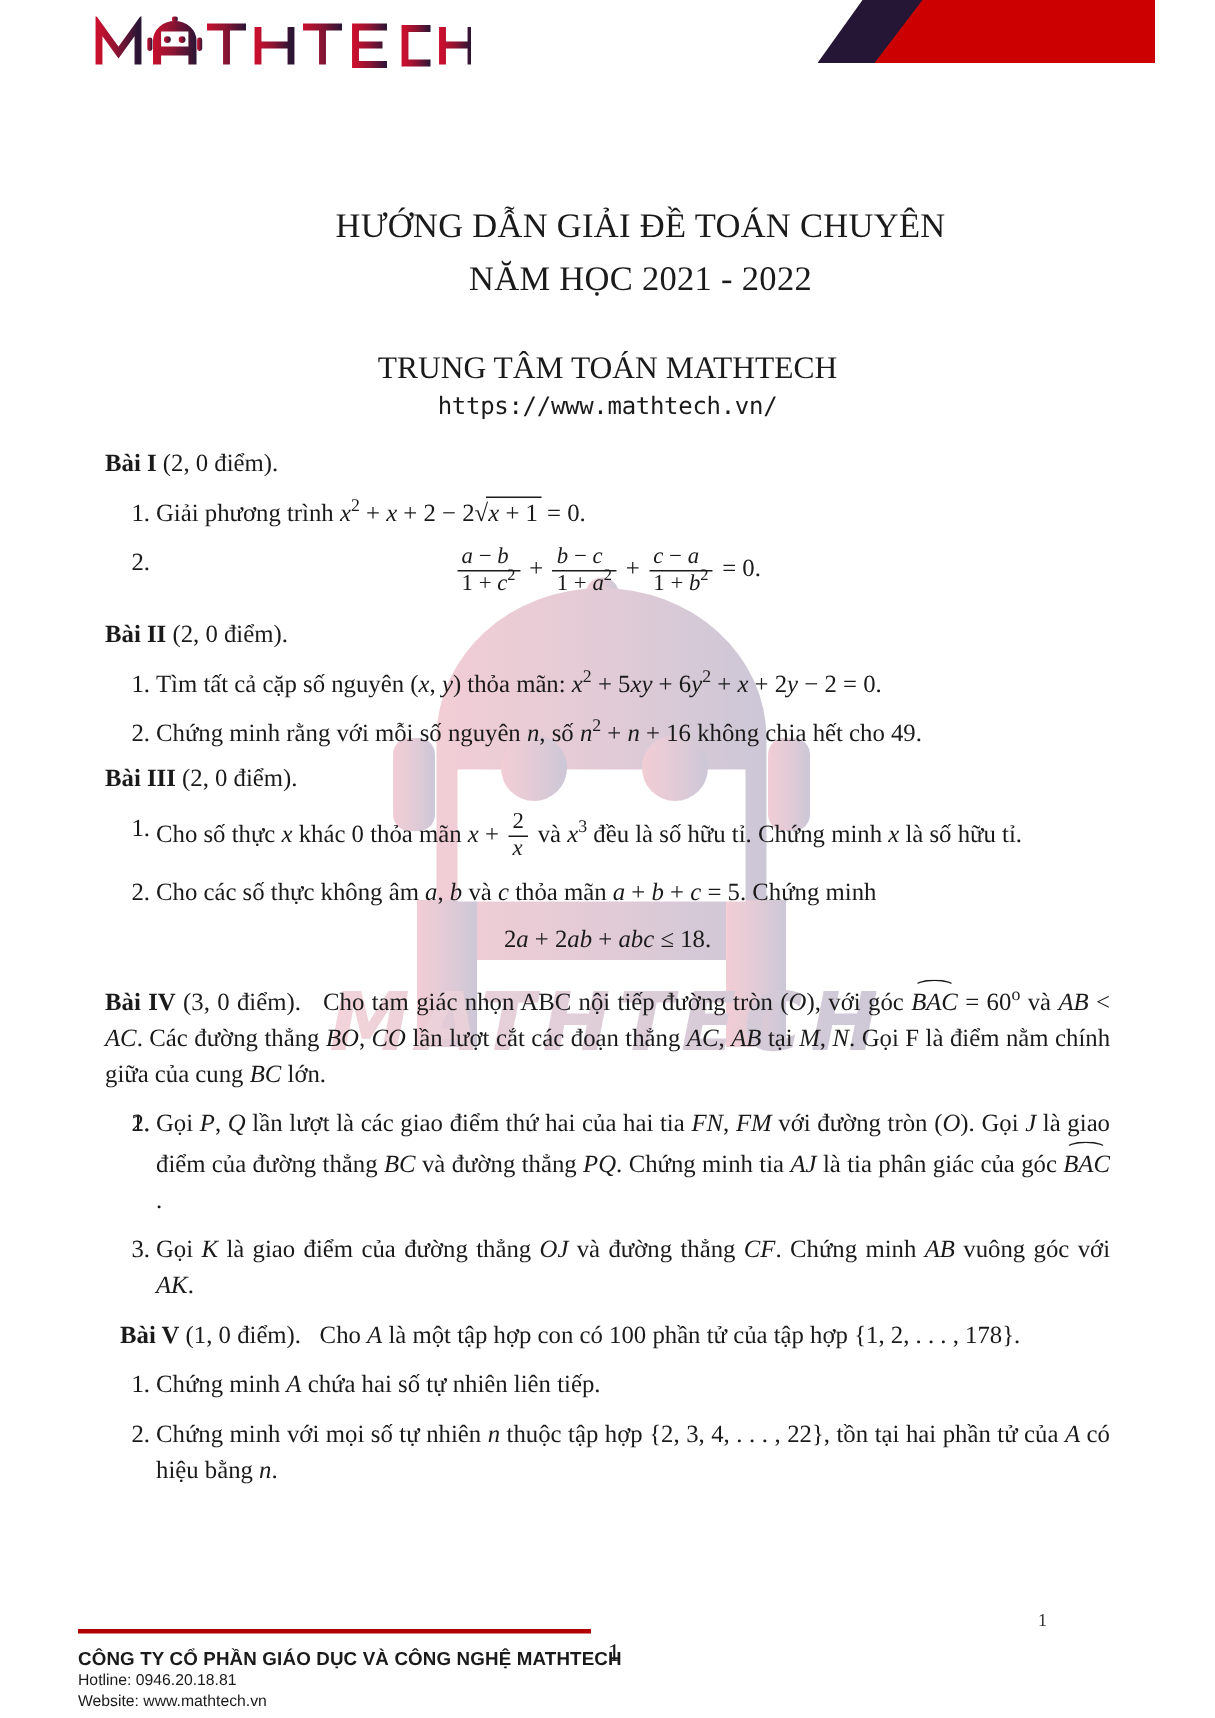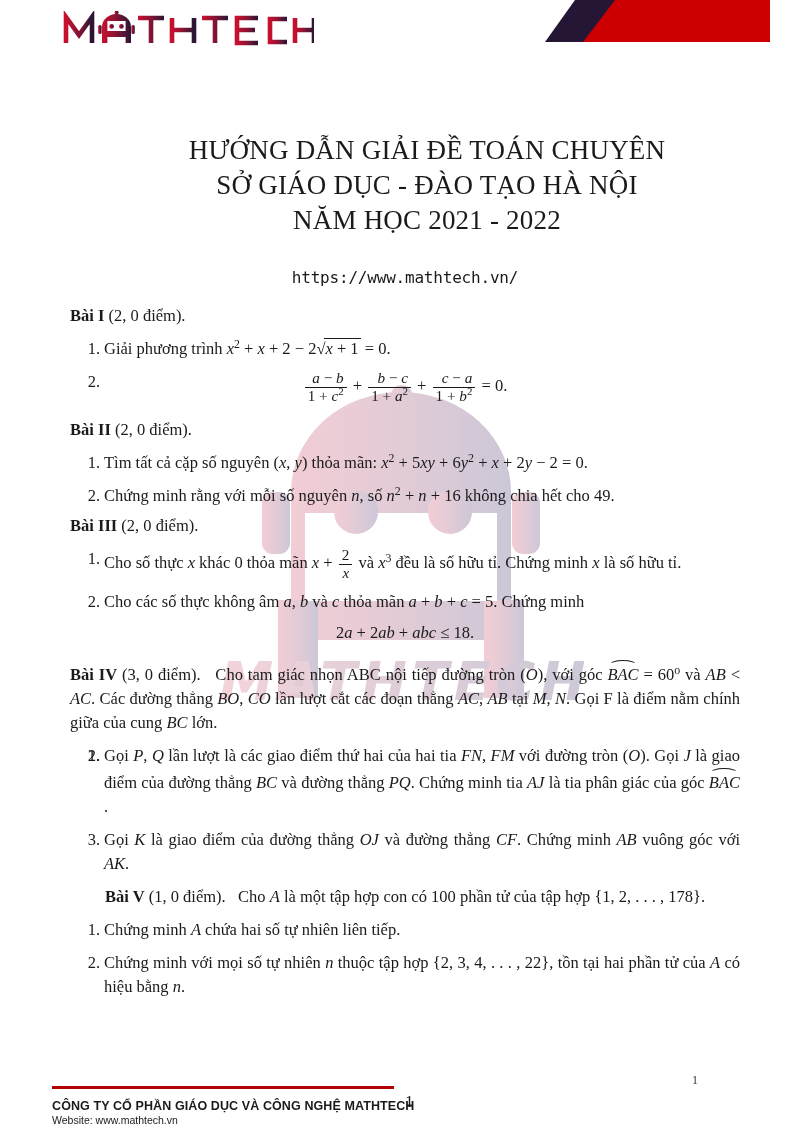--- a/index.html
+++ b/index.html
@@ -52,21 +52,21 @@
   
   #content {
     position: absolute;
     left: 0; top: 0;
     width: 810px;
     z-index: 2;
   }
 
   .doc-title {
     text-align: center;
-    font-size: 27px;
+    font-size: 23px;
     line-height: 35px;
     letter-spacing: 0.2px;
     font-weight: 400;
     margin: 0;
     padding-left: 44px;
   }
   #title-block { margin-top: 133px; }
   #title-block .tl { display: block; white-space: nowrap; }
 
   #subtitle-block { margin-top: 28px; text-align: center; }
@@ -126,21 +126,21 @@
     text-align: center;
     margin: 7px 0 4px 0;
   }
 
   
   .mi { font-style: italic; }
   .sup { font-size: 0.72em; vertical-align: super; line-height: 0; }
   .frac {
     display: inline-block;
     vertical-align: middle;
-    text-align: right;
+    text-align: left;
     margin: 0 2px;
     line-height: 1.08;
   }
   .frac .nu { display: block; padding: 0 3px; font-size: 0.92em; }
   .frac .de { display: block; padding: 0 3px; border-top: 1px solid #1a1a1a; font-size: 0.92em; }
   .radical { white-space: nowrap; }
   .radical .rad-body {
     border-top: 1px solid #1a1a1a;
     padding: 0 2px 0 1px;
     margin-left: -1px;
@@ -293,28 +293,26 @@
   </div>
 </div>
 
 <div id="content">
 
   <div id="title-block">
     <div class="doc-title">
         <span class="tl">HƯỚNG DẪN GIẢI ĐỀ TOÁN CHUYÊN</span>
       </div>
     <div class="doc-title">
-        <span class="tl">SỞ GIÁO DỤC - ĐÀO TẠO HÀ NỘI</span>
-      </div>
-    <div class="doc-title">
         <span class="tl">NĂM HỌC 2021 - 2022</span>
       </div>
   </div>
 
   <div id="subtitle-block">
+    <div id="center-name">TRUNG TÂM TOÁN MATHTECH</div>
     <div id="center-url">https://www.mathtech.vn/</div>
   </div>
 
 
   <div class="body-col">
 
     <div class="prob-head">
       <span class="bai">Bài I</span>
       <span>(2, 0 điểm).</span>
     </div>
@@ -381,21 +379,21 @@
       <li>
         <span class="num">2</span>
         <span>Gọi <span class="mi">P</span>, <span class="mi">Q</span> lần lượt là các giao điểm thứ hai của hai tia <span class="mi">FN</span>, <span class="mi">FM</span> với đường tròn (<span class="mi">O</span>). Gọi <span class="mi">J</span> là giao điểm của đường thẳng <span class="mi">BC</span> và đường thẳng <span class="mi">PQ</span>. Chứng minh tia <span class="mi">AJ</span> là tia phân giác của góc <span class="overarc mi">BAC</span>.</span>
       </li>
       <li>
         <span class="num">3</span>
         <span>Gọi <span class="mi">K</span> là giao điểm của đường thẳng <span class="mi">OJ</span> và đường thẳng <span class="mi">CF</span>. Chứng minh <span class="mi">AB</span> vuông góc với <span class="mi">AK</span>.</span>
       </li>
     </ol>
 
-    <div class="prob-head inline-stem" style="margin-top:9px;margin-left:35px">
+    <div class="prob-head inline-stem" style="margin-top:9px;margin-left:10px">
       <span class="bai">Bài V</span>
       <span>(1, 0 điểm).</span>
       <span>&nbsp;&nbsp;Cho <span class="mi">A</span> là một tập hợp con có 100 phần tử của tập hợp {1, 2, . . . , 178}.</span>
     </div>
     <ol class="items">
       <li>
         <span class="num">1</span>
         <span>Chứng minh <span class="mi">A</span> chứa hai số tự nhiên liên tiếp.</span>
       </li>
       <li>
@@ -406,16 +404,17 @@
 
   </div>
 </div>
 
 <div id="page-marker">1</div>
 
 <div id="footer">
   <div id="footer-rule"></div>
   <div id="footer-text">
     <div id="footer-company">CÔNG TY CỔ PHẦN GIÁO DỤC VÀ CÔNG NGHỆ MATHTECH</div>
+    <div class="footer-line">Hotline: 0946.20.18.81</div>
     <div class="footer-line">Website: www.mathtech.vn</div>
   </div>
   <div id="footer-page">1</div>
 </div>
 
 </body></html>

